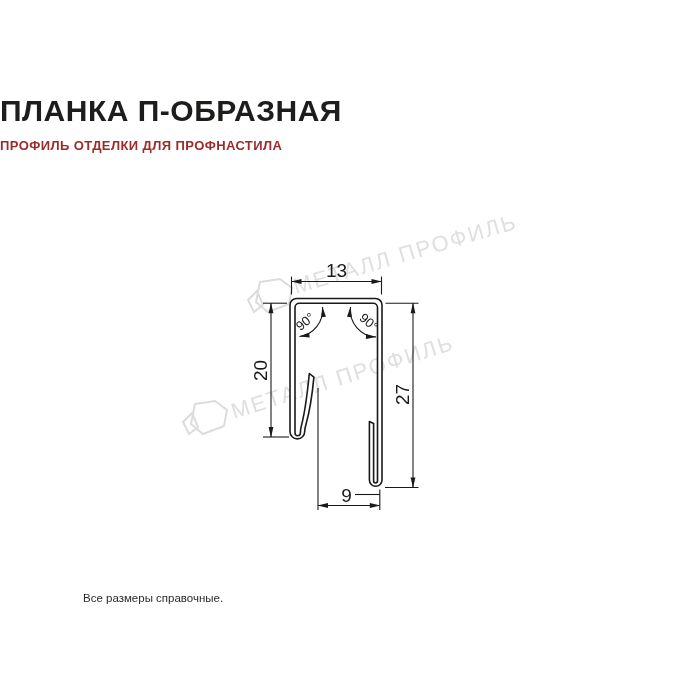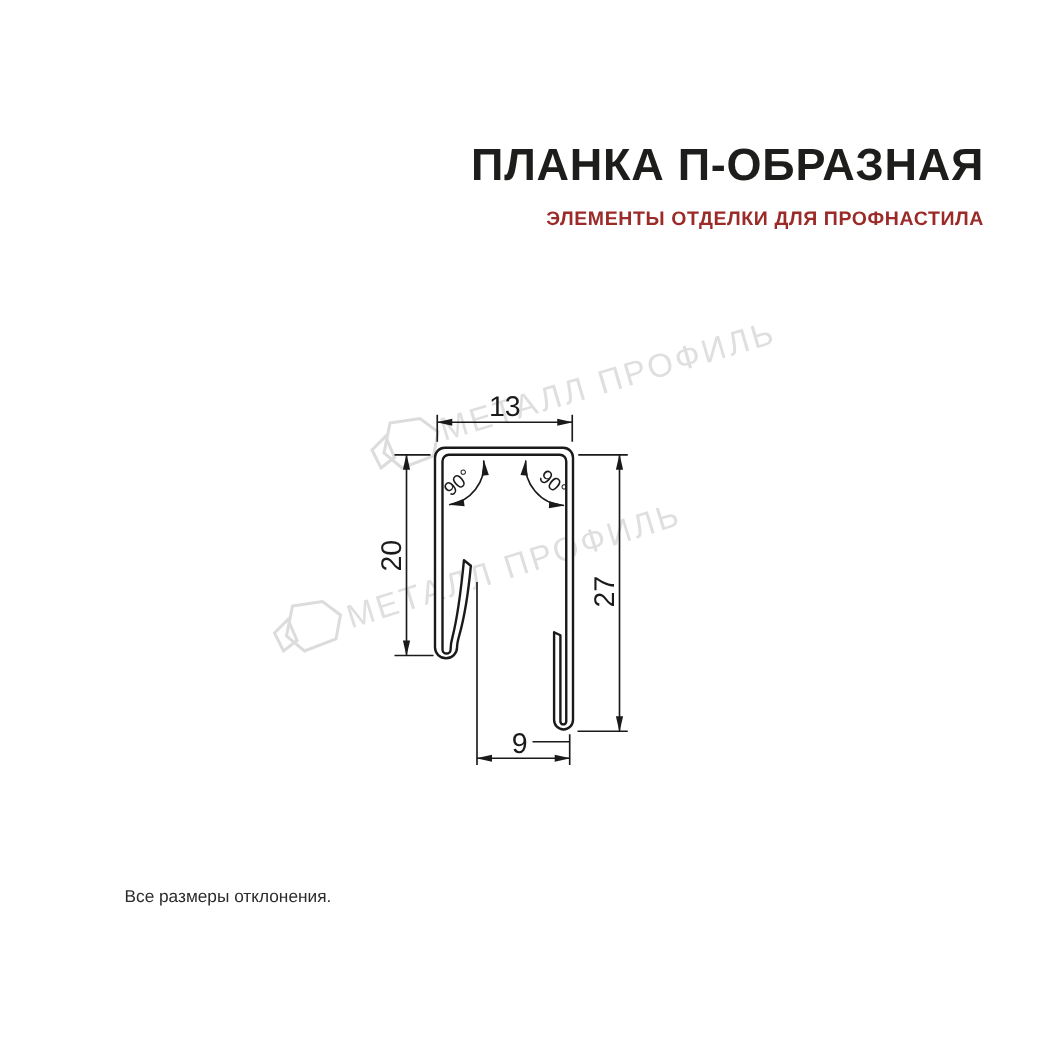--- a/index.html
+++ b/index.html
@@ -1,20 +1,20 @@
 <!DOCTYPE html>
 <html><head>
 <meta charset="utf-8">
 <style>
   html,body{margin:0;padding:0;background:#fff;}
   #page{
     position:relative;width:700px;height:700px;background:#fff;overflow:hidden;
     font-family:"Liberation Sans", sans-serif;
   }
-  #header{position:absolute;top:97px;left:0;width:656px;text-align:right;}
+  #header{position:absolute;top:97px;left:0;width:656px;text-align:left;}
   .title-line{
     font-size:30px;font-weight:800;line-height:28px;color:#1d1d1b;
     letter-spacing:0.5px;
   }
   .subtitle{
     margin-top:13px;font-size:13px;font-weight:700;color:#9b2b28;
     letter-spacing:0.4px;
   }
   #drawing-svg{position:absolute;left:0;top:0;}
   #footer{
@@ -34,21 +34,21 @@
   .dim-line{stroke:#1a1a1a;stroke-width:1.1;fill:none;}
   .wm-shape{stroke:#dcdcdc;stroke-width:2;fill:none;}
 </style>
 </head>
 <body>
 
 <div id="page">
 
   <div id="header">
     <div class="title-line">ПЛАНКА П-ОБРАЗНАЯ</div>
-    <div class="subtitle">ЭЛЕМЕНТЫ ОТДЕЛКИ ДЛЯ ПРОФНАСТИЛА</div>
+    <div class="subtitle">ПРОФИЛЬ ОТДЕЛКИ ДЛЯ ПРОФНАСТИЛА</div>
   </div>
 
   <svg id="drawing-svg" width="700" height="700" viewBox="0 0 700 700">
     <defs>
       <marker id="arr" markerWidth="12" markerHeight="8" refX="10.5" refY="4" orient="auto-start-reverse" markerUnits="userSpaceOnUse">
         <path d="M0.5,1.6 L11,4 L0.5,6.4 Z" fill="#1a1a1a"></path>
       </marker>
     </defs>
 
     <g>
@@ -123,16 +123,16 @@
       <path class="dim-line" d="M 322.5,307 A 27,27 0 0 1 299.5,336.5" marker-start="url(#arr)" marker-end="url(#arr)"></path>
       <text class="angle-text" transform="translate(308,325) rotate(-40)" text-anchor="middle">90°</text>
     </g>
     <g>
       <path class="dim-line" d="M 350.5,307 A 27,27 0 0 0 376,337" marker-start="url(#arr)" marker-end="url(#arr)"></path>
       <text class="angle-text" transform="translate(366,325.5) rotate(40)" text-anchor="middle">90°</text>
     </g>
   </svg>
 
   <div id="footer">
-    <div>Все размеры отклонения.</div>
+    <div>Все размеры справочные.</div>
   </div>
 
 </div>
 
 </body></html>

